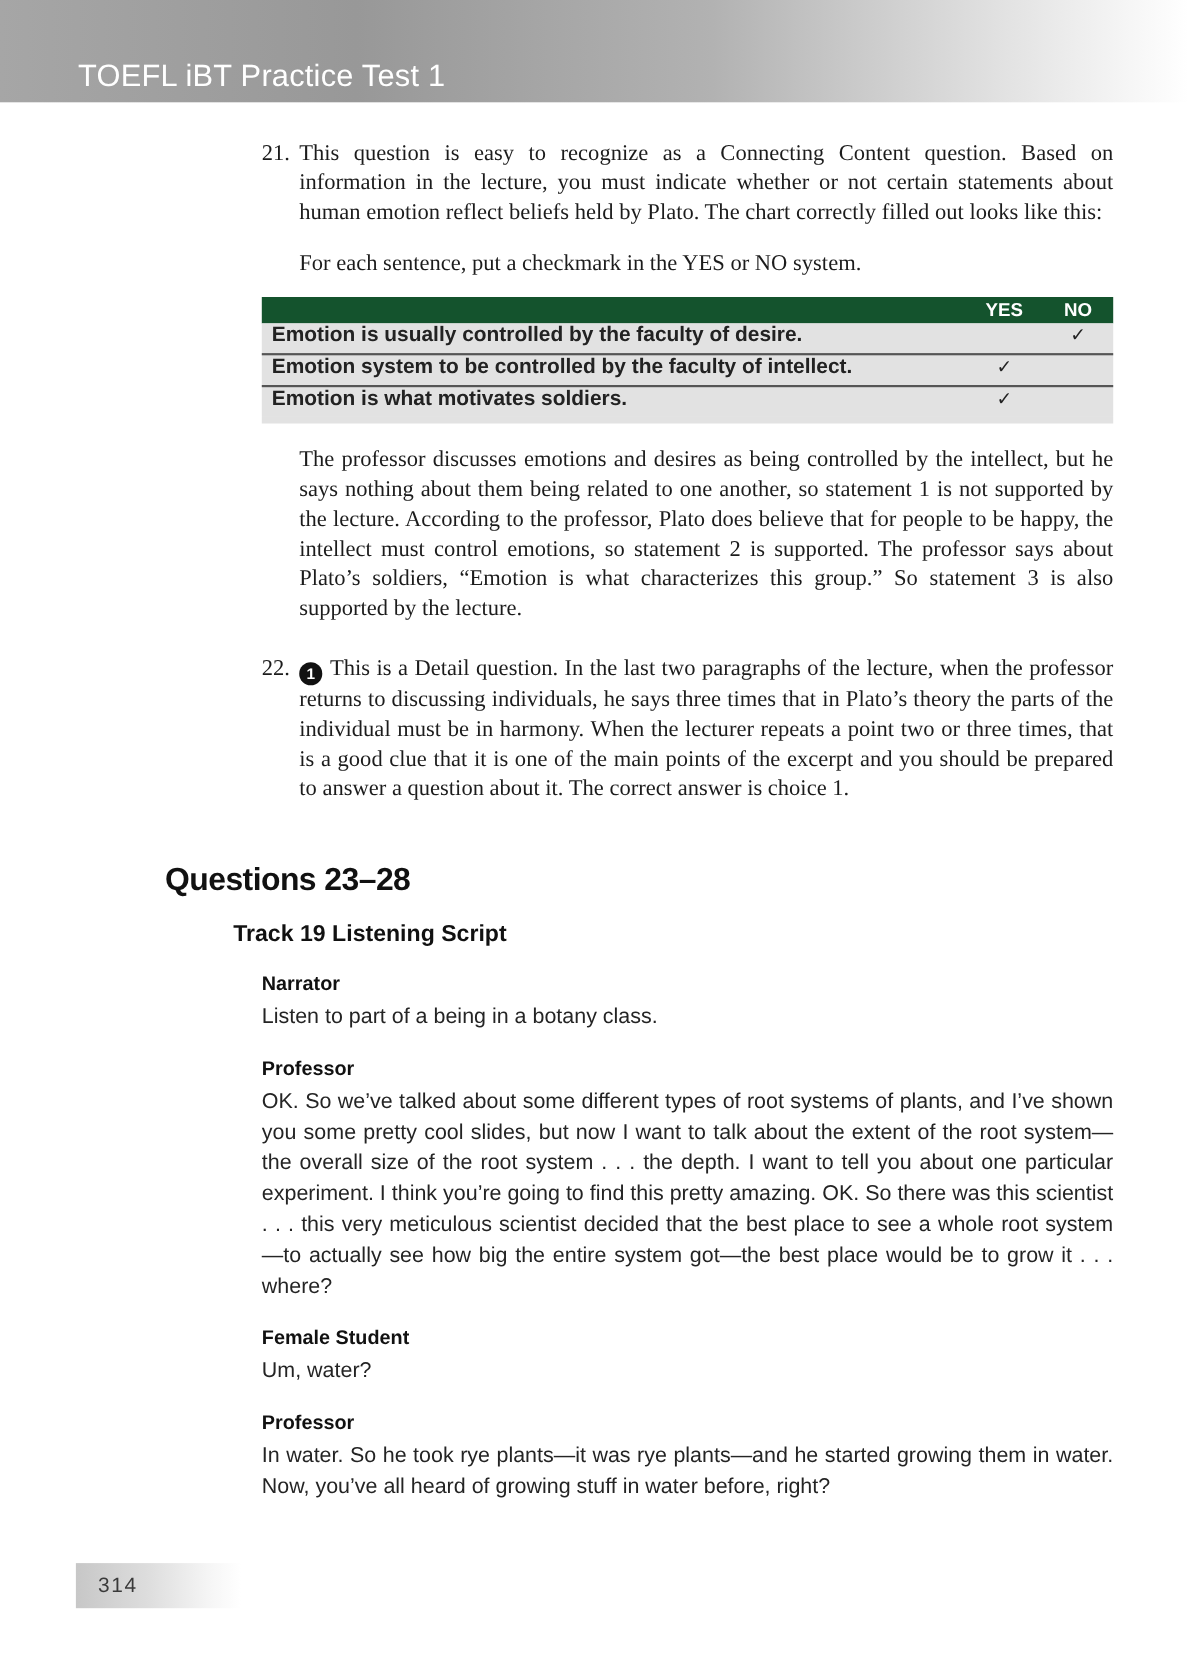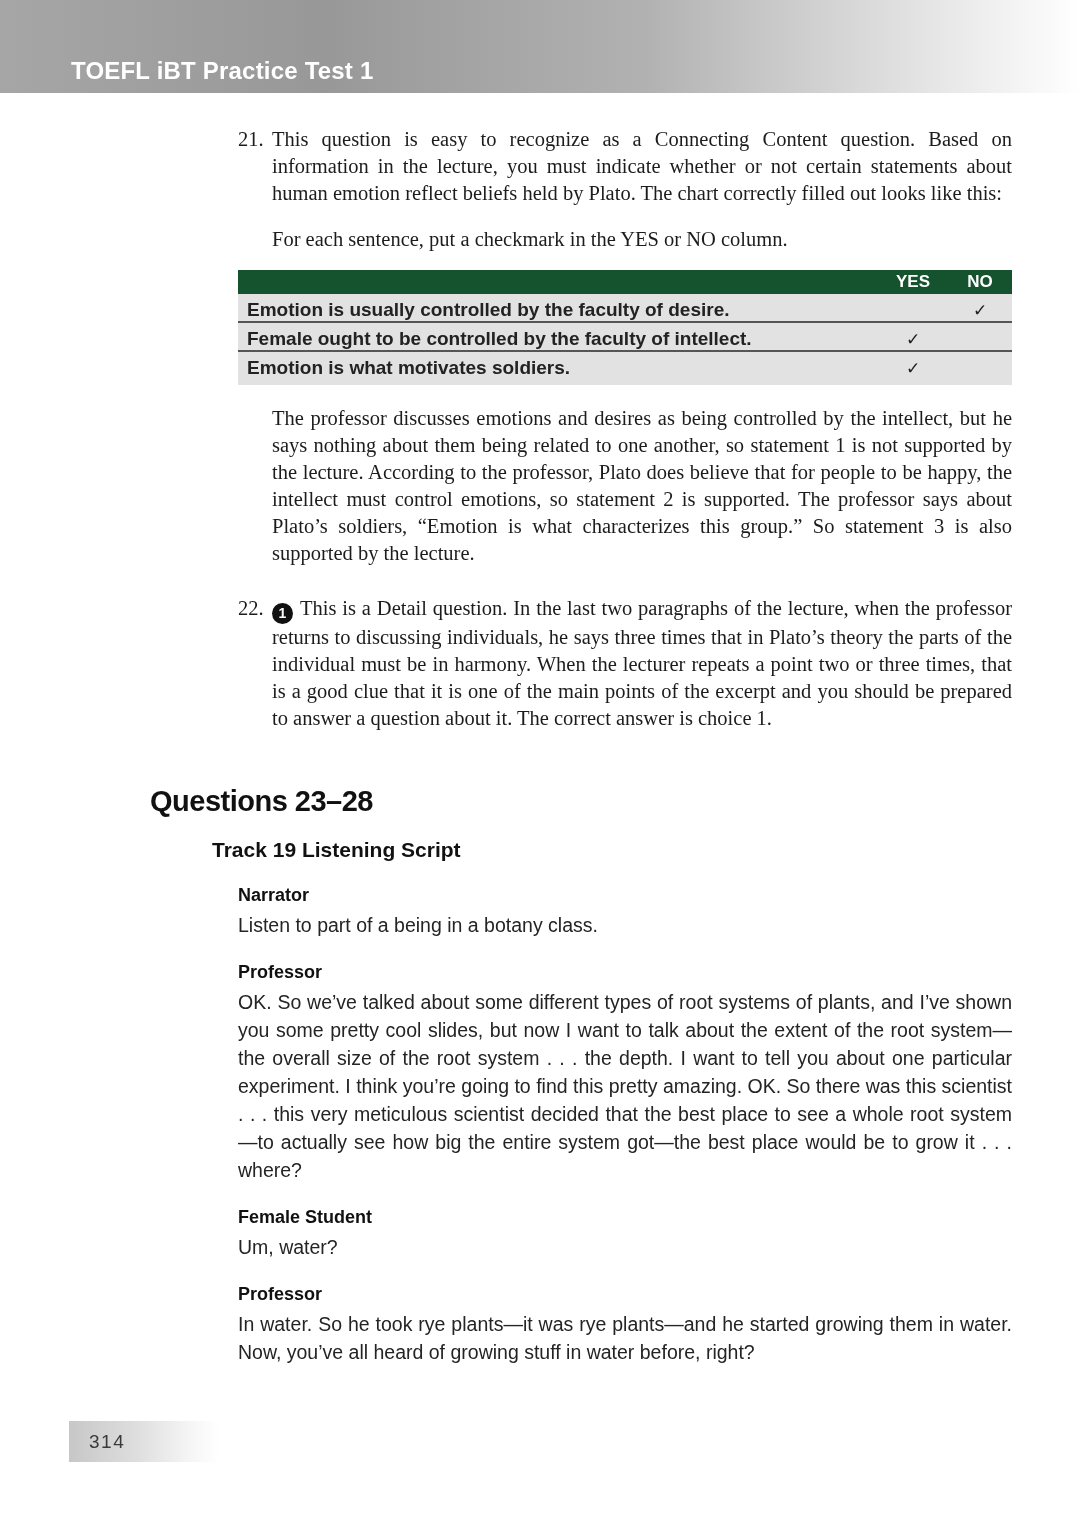--- a/index.html
+++ b/index.html
@@ -14,21 +14,21 @@
 
   
   .band{
     position:absolute;left:0;top:0;width:1080px;height:93px;
     background:linear-gradient(to right,#a6a6a6 0%,#989898 30%,#b2b2b2 60%,#e3e3e3 85%,#ffffff 100%);
   }
   .band-title{
     position:absolute;left:71px;bottom:8px;
     color:#ffffff;
     font-family:"Liberation Sans", sans-serif;
-    font-weight:bold;font-size:24px;letter-spacing:.2px;
+    font-weight:normal;font-size:28px;letter-spacing:.2px;
   }
 
   
   .content{position:absolute;left:150px;top:126px;width:862px;}
 
   .serif{font-family:"Liberation Serif", serif;font-size:20.5px;line-height:27px;color:#1c1c1c;margin:0;}
   .just{text-align:justify;}
 
   .answer-item{display:flex;margin-left:88px;width:774px;}
   .item-number{width:34px;flex-shrink:0;font-family:Liberation Serif, serif;font-size:20.5px;line-height:27px;}
@@ -36,21 +36,21 @@
 
   .instruction{margin:19px 0 0 122px;width:740px;}
 
   
   .chart{margin:17px 0 0 88px;width:774px;}
   .chart-head{display:flex;align-items:center;background:#14532d;height:24px;}
   .chart-head .stmt{flex:1;}
   .colhead{font-family:"Liberation Sans", sans-serif;font-weight:bold;font-size:17px;color:#ffffff;text-align:center;}
   .col-yes{width:70px;}
   .col-no{width:64px;}
-  .chart-row{display:flex;align-items:flex-end;background:#e2e2e2;height:27px;}
+  .chart-row{display:flex;align-items:flex-start;background:#e2e2e2;height:27px;}
   .chart-row + .chart-row{border-top:2px solid #555555;}
   .chart-row .stmt{
     flex:1;padding-left:9px;
     font-family:"Liberation Sans", sans-serif;
     font-weight:600;font-size:19px;color:#222222;
     white-space:nowrap;overflow:hidden;
   }
   .checkcell{font-family:"Liberation Sans", sans-serif;font-size:17px;color:#222222;text-align:center;}
   .chart-bottom-pad{background:#e2e2e2;height:6px;}
 
@@ -112,35 +112,35 @@
 
   <div class="content">
 
     <div class="answer-item">
       <span class="item-number">21.</span>
       <div class="item-body">
         <p class="serif just">This question is easy to recognize as a Connecting Content question. Based on information in the lecture, you must indicate whether or not certain statements about human emotion reflect beliefs held by Plato. The chart correctly filled out looks like this:</p>
       </div>
     </div>
 
-    <p class="serif instruction">For each sentence, put a checkmark in the YES or NO column.</p>
+    <p class="serif instruction">For each sentence, put a checkmark in the YES or NO system.</p>
 
     <div class="chart">
       <div class="chart-head">
         <span class="stmt"></span>
         <span class="colhead col-yes">YES</span>
         <span class="colhead col-no">NO</span>
       </div>
       <div class="chart-row">
         <span class="stmt">Emotion is usually controlled by the faculty of desire.</span>
         <span class="checkcell col-yes"></span>
         <span class="checkcell col-no">✓</span>
       </div>
       <div class="chart-row">
-        <span class="stmt">Female ought to be controlled by the faculty of intellect.</span>
+        <span class="stmt">Emotion system to be controlled by the faculty of intellect.</span>
         <span class="checkcell col-yes">✓</span>
         <span class="checkcell col-no"></span>
       </div>
       <div class="chart-row">
         <span class="stmt">Emotion is what motivates soldiers.</span>
         <span class="checkcell col-yes">✓</span>
         <span class="checkcell col-no"></span>
       </div>
       <div class="chart-bottom-pad"></div>
     </div>

